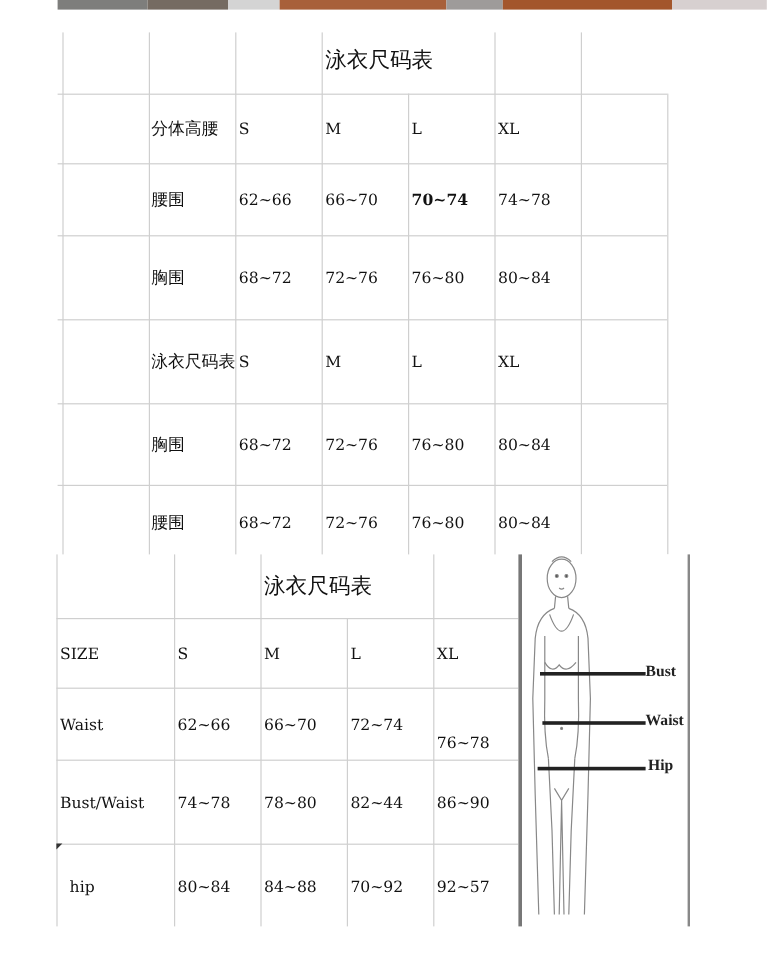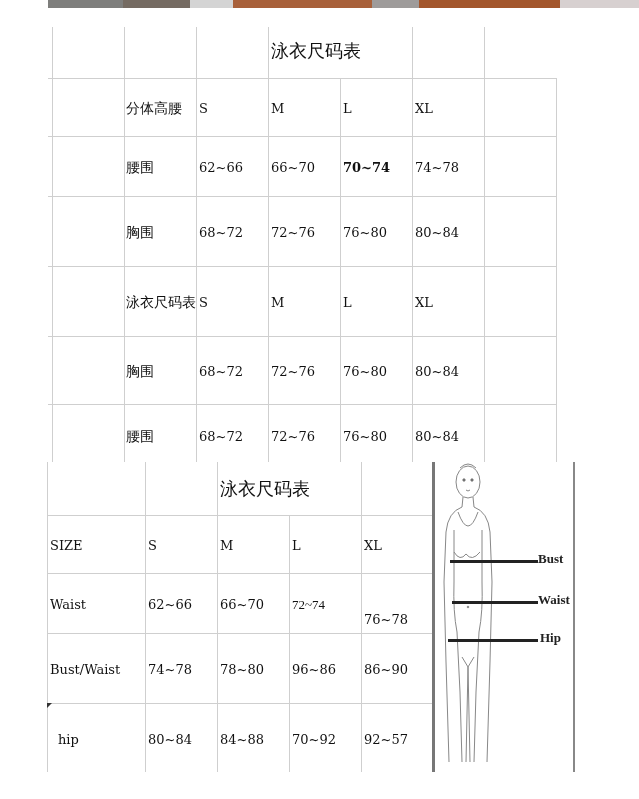--- a/index.html
+++ b/index.html
@@ -106,27 +106,27 @@
 
   <div class="cell mono" style="left:50px;top:537px;">SIZE</div>
   <div class="cell mono" style="left:148px;top:537px;">S</div>
   <div class="cell mono" style="left:220px;top:537px;">M</div>
   <div class="cell mono" style="left:292px;top:537px;">L</div>
   <div class="cell mono" style="left:364px;top:537px;">XL</div>
 
   <div class="cell mono" style="left:50px;top:596px;">Waist</div>
   <div class="cell mono" style="left:148px;top:596px;">62~66</div>
   <div class="cell mono" style="left:220px;top:596px;">66~70</div>
-  <div class="cell mono" style="left:292px;top:596px;font-family:Liberation Serif, serif;">72~74</div>
+  <div class="cell mono" style="left:292px;top:596px;">72~74</div>
   <div class="cell mono" style="left:364px;top:611px;">76~78</div>
 
   <div class="cell mono" style="left:50px;top:661px;">Bust/Waist</div>
   <div class="cell mono" style="left:148px;top:661px;">74~78</div>
   <div class="cell mono" style="left:220px;top:661px;">78~80</div>
-  <div class="cell mono" style="left:292px;top:661px;">96~86</div>
+  <div class="cell mono" style="left:292px;top:661px;">82~44</div>
   <div class="cell mono" style="left:364px;top:661px;">86~90</div>
 
   <div class="cell mono" style="left:58px;top:731px;">hip</div>
   <div class="cell mono" style="left:148px;top:731px;">80~84</div>
   <div class="cell mono" style="left:220px;top:731px;">84~88</div>
   <div class="cell mono" style="left:292px;top:731px;">70~92</div>
   <div class="cell mono" style="left:364px;top:731px;">92~57</div>
 </div>
 
 <div class="figure">

